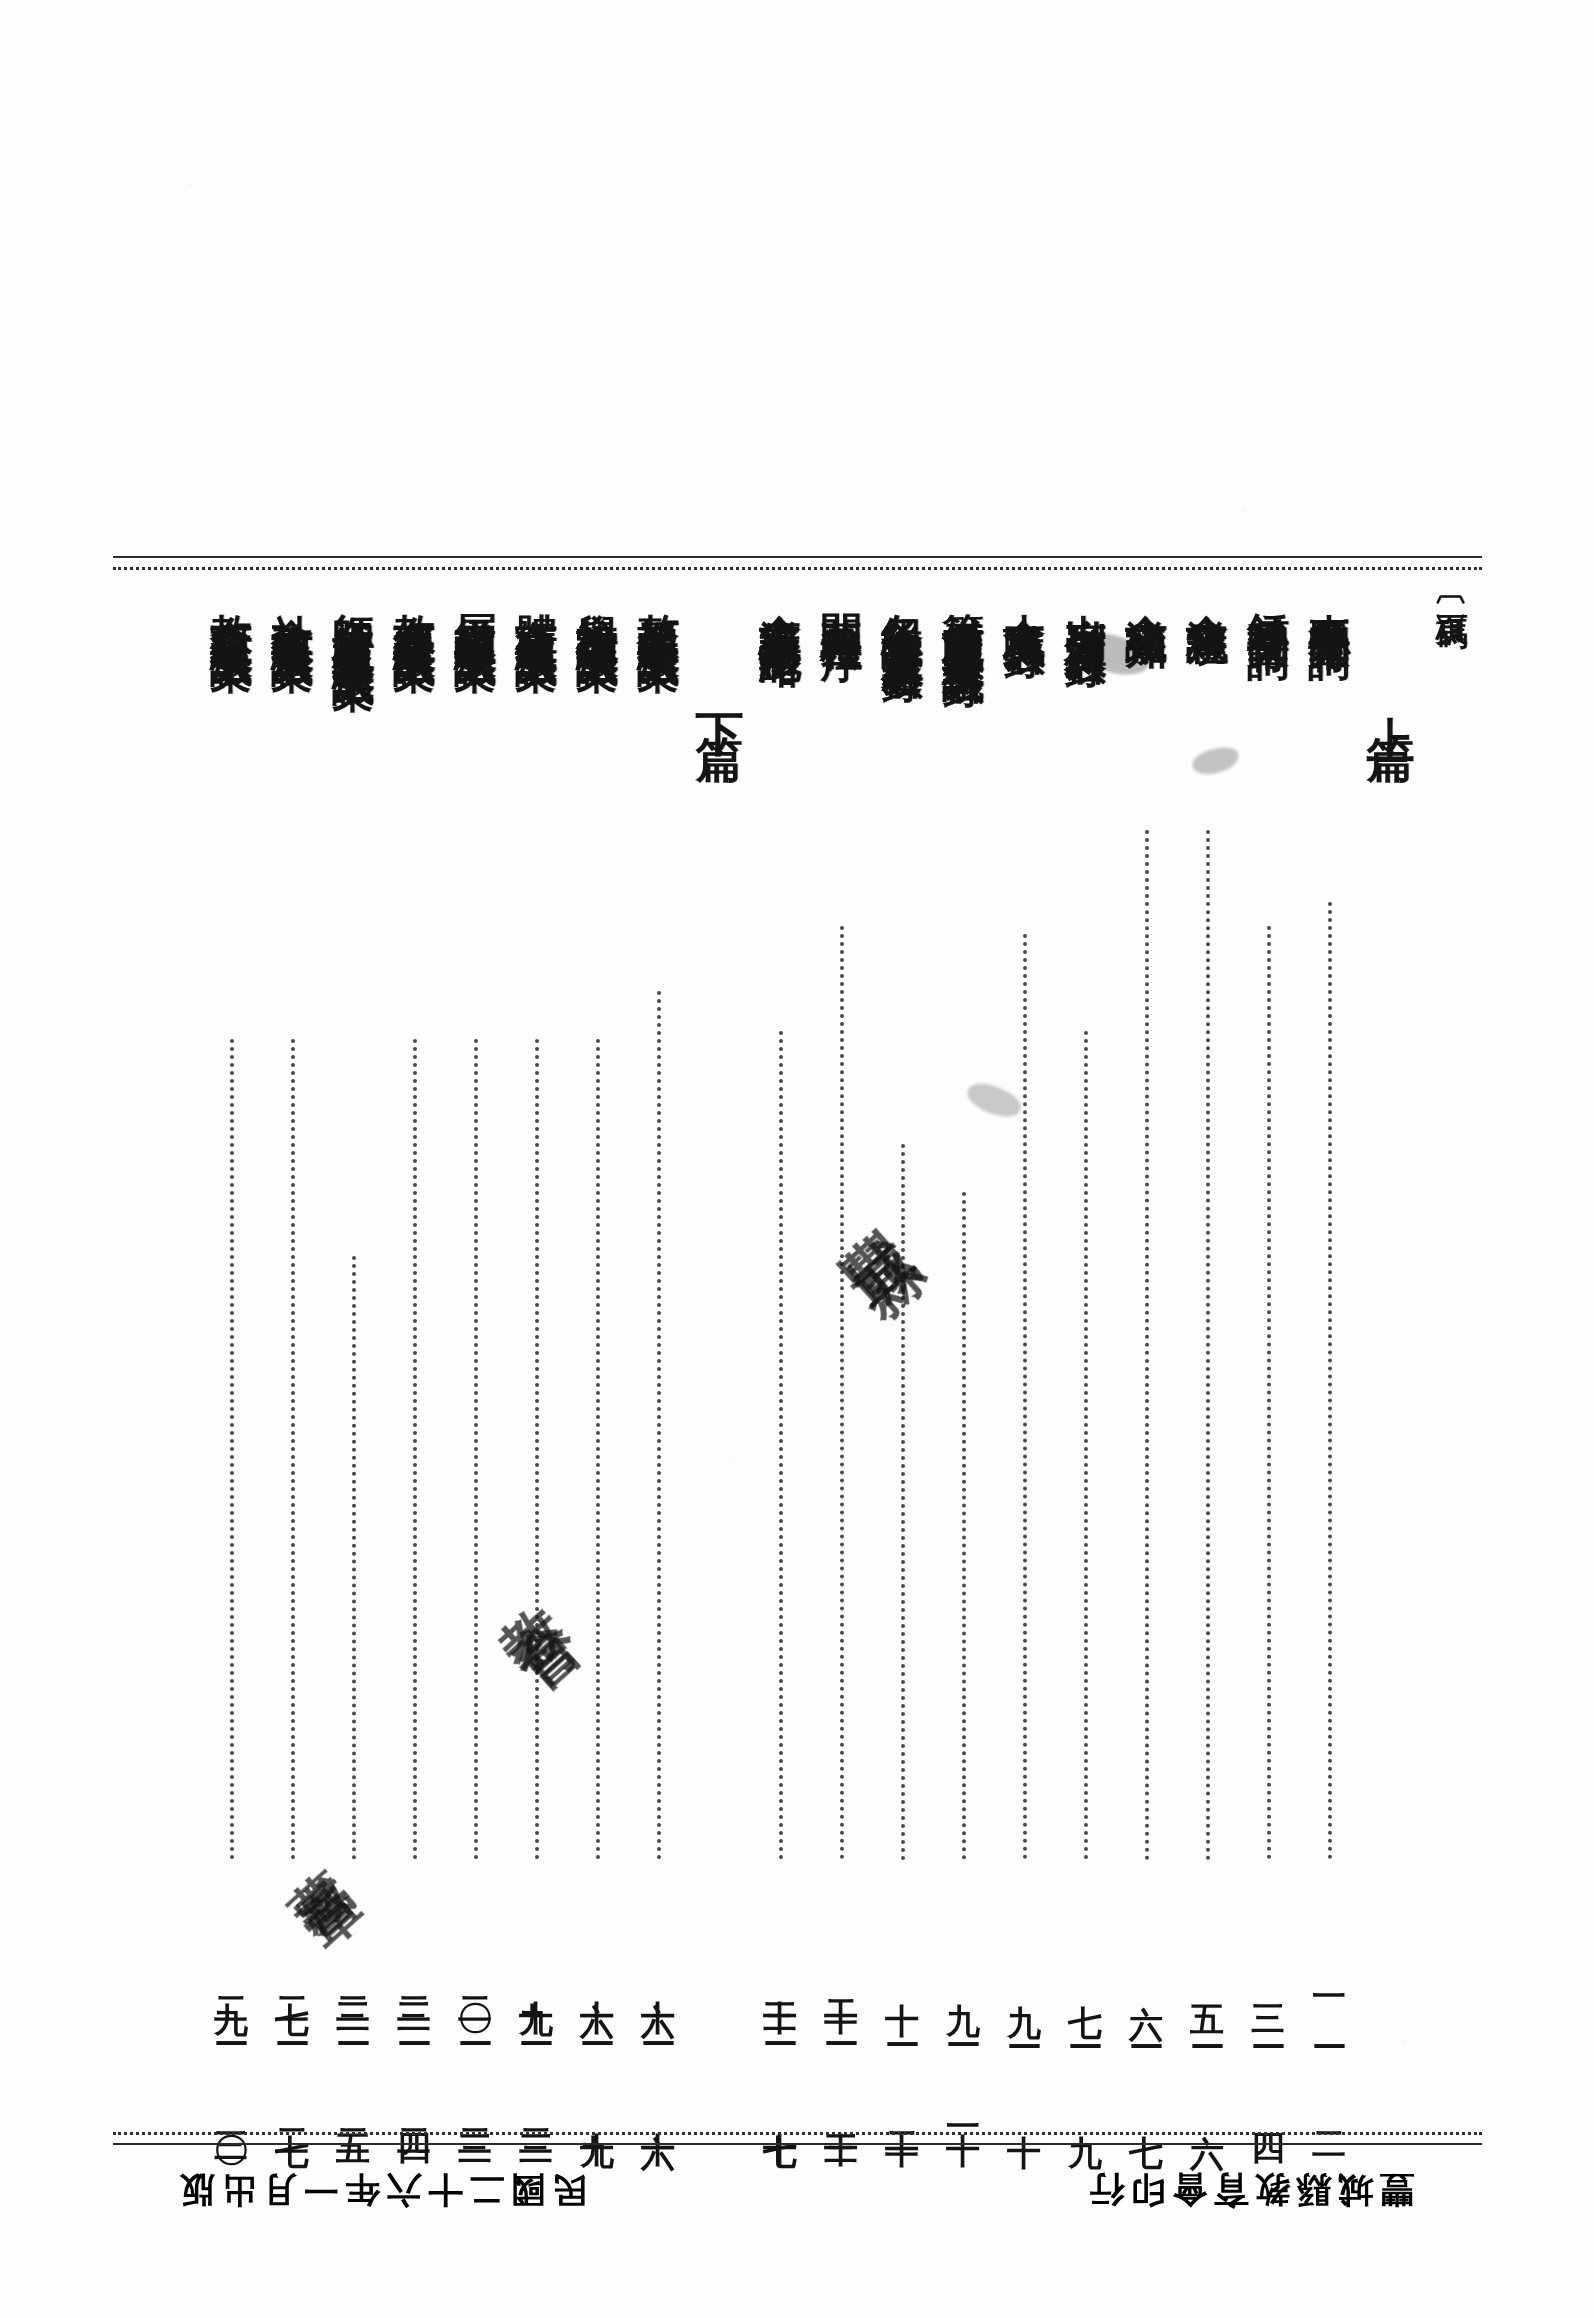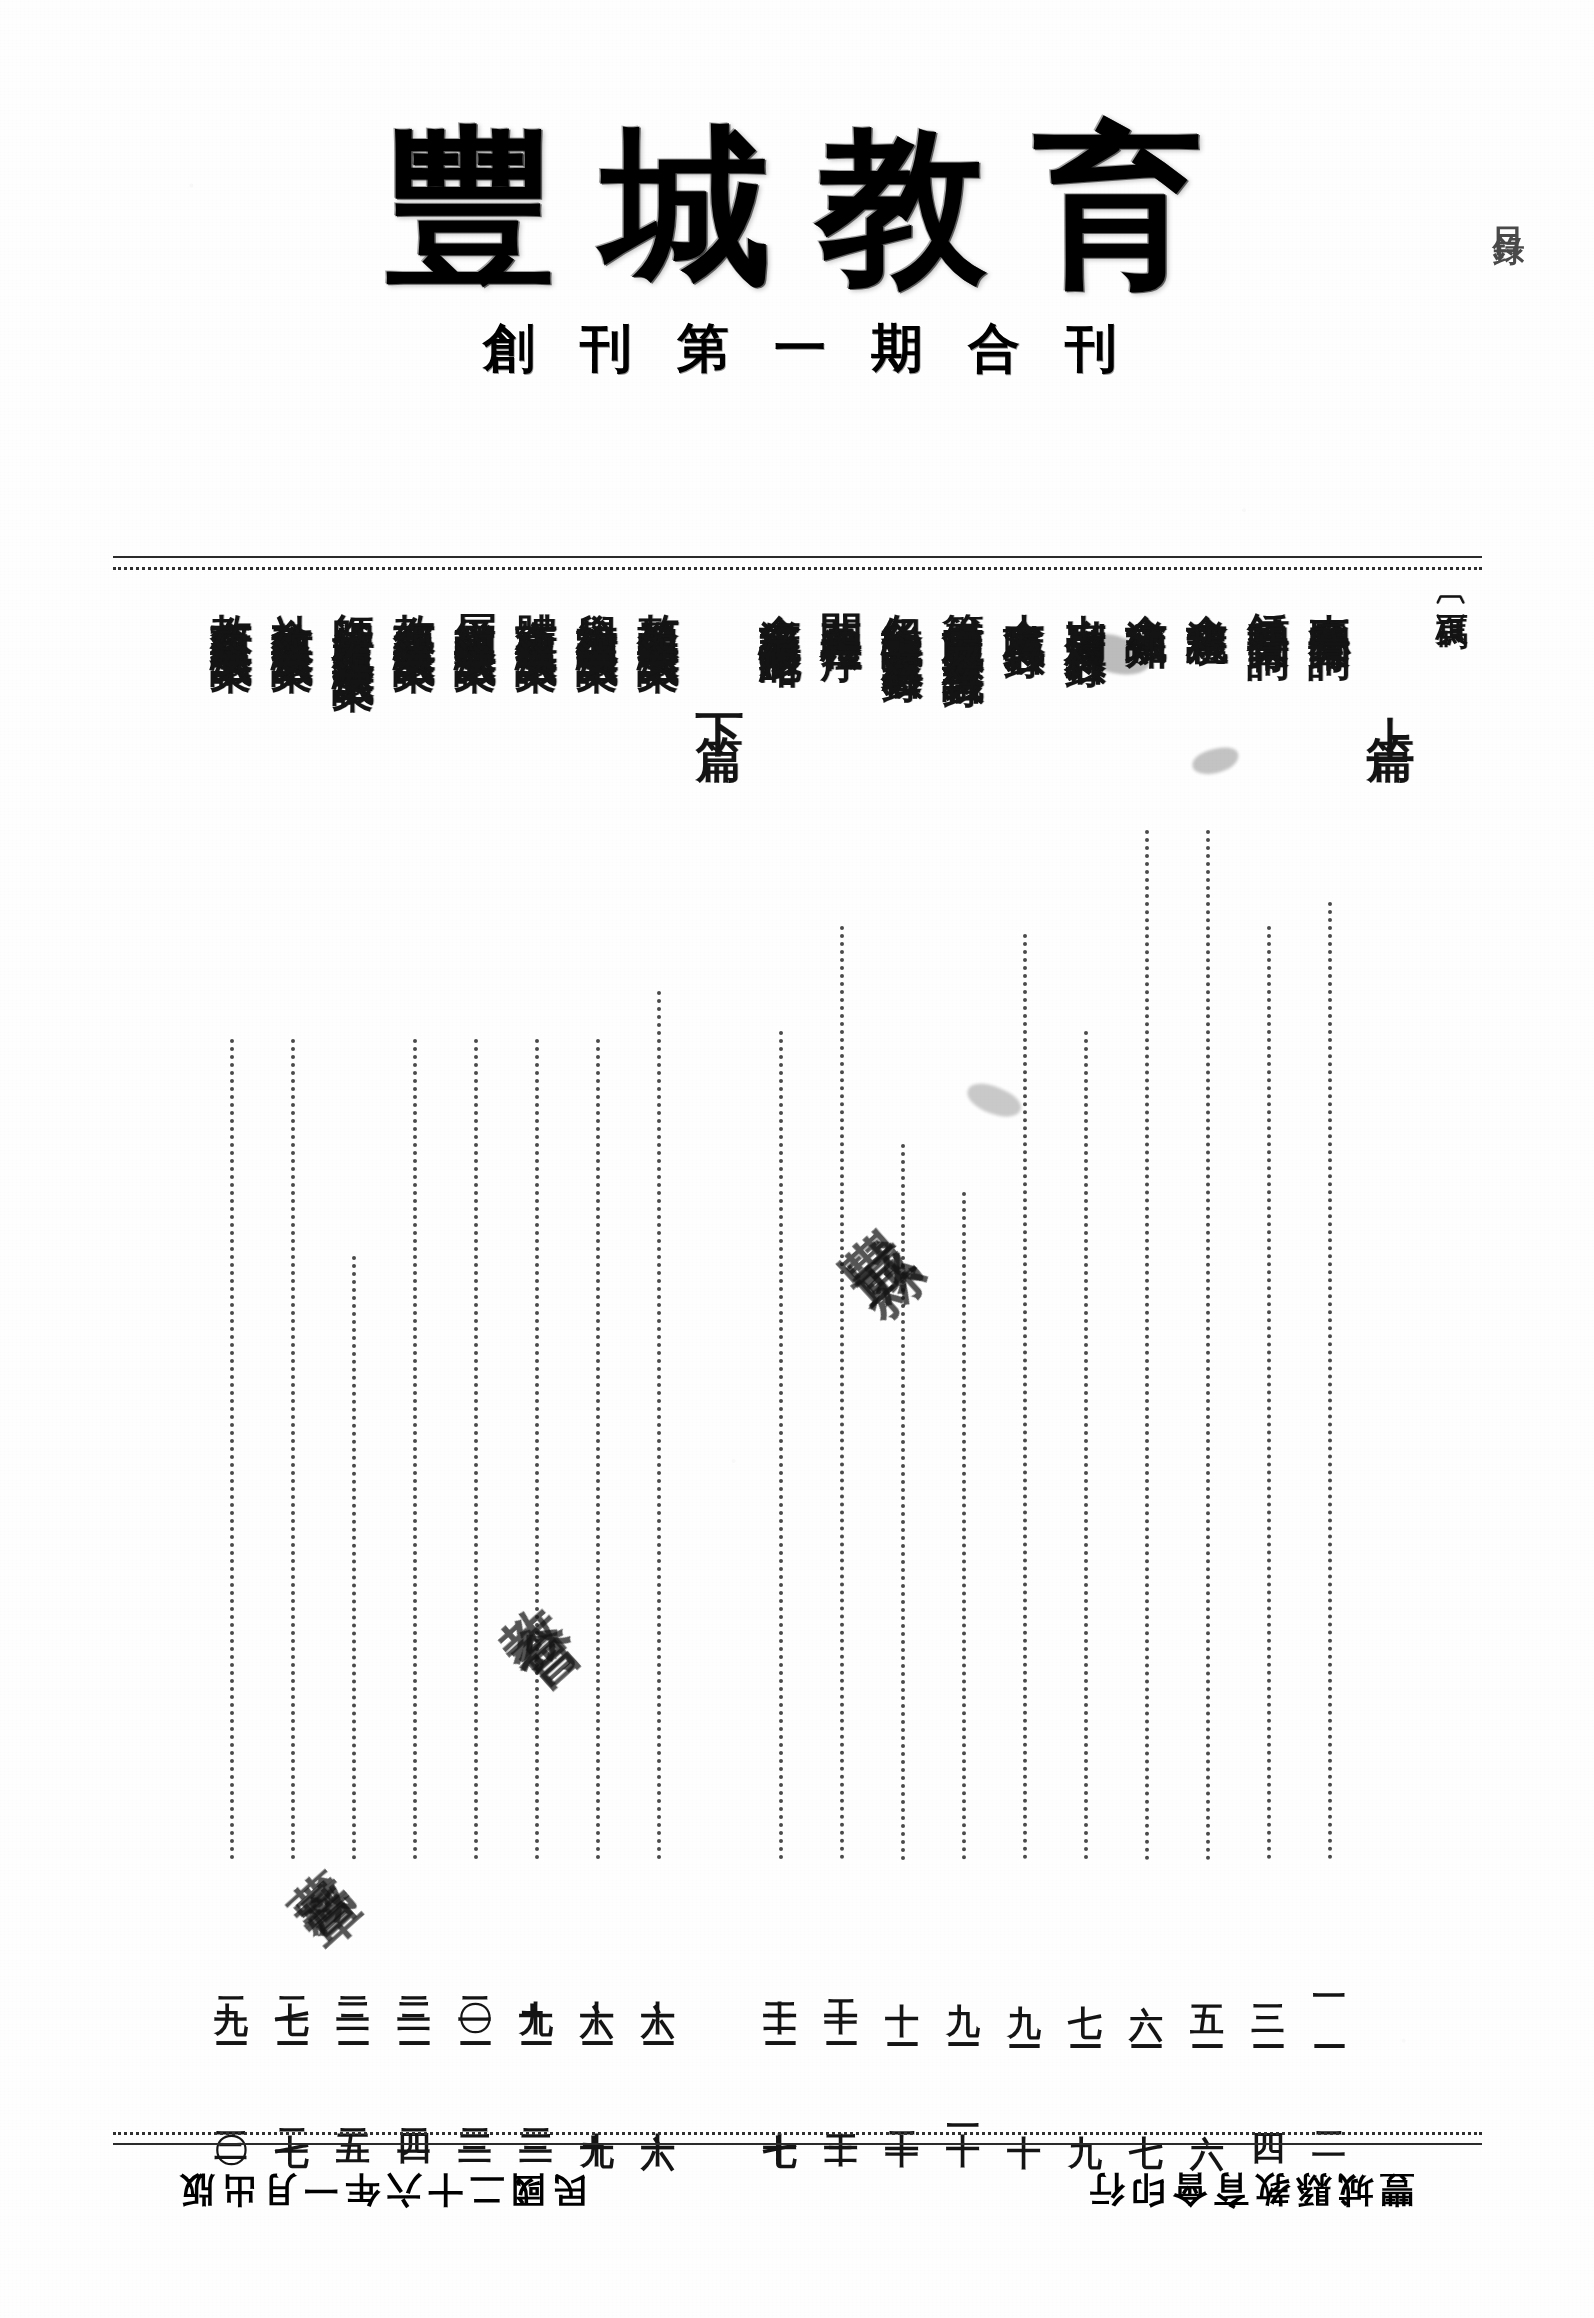--- a/index.html
+++ b/index.html
@@ -193,25 +193,20 @@
   .blot.b1 { width:72px; height:37px; top:636px; left:1079px; transform:rotate(18deg); opacity:.5;}
   .blot.b2 { width:47px; height:24px; top:749px; left:1192px; transform:rotate(-12deg); opacity:.45;}
   .blot.b3 { width:56px; height:27px; top:1087px; left:966px; transform:rotate(24deg); opacity:.4;}
 </style>
 </head>
 <body>
 
 <div class="page">
   <div class="grain"></div>
 
-  <div class="masthead">
-    <div class="mast-title">豐城教育</div>
-    <div class="mast-sub">創刊第一期合刊</div>
-    <div class="mast-corner">目錄</div>
-  </div>
 
   <div class="rule rule-top"></div>
   <div class="rule dotted rule-top2"></div>
 
   <div class="toc">
 
     <div class="col pageno-head">
       <div class="vtext">〔頁碼〕</div>
     </div>
 

